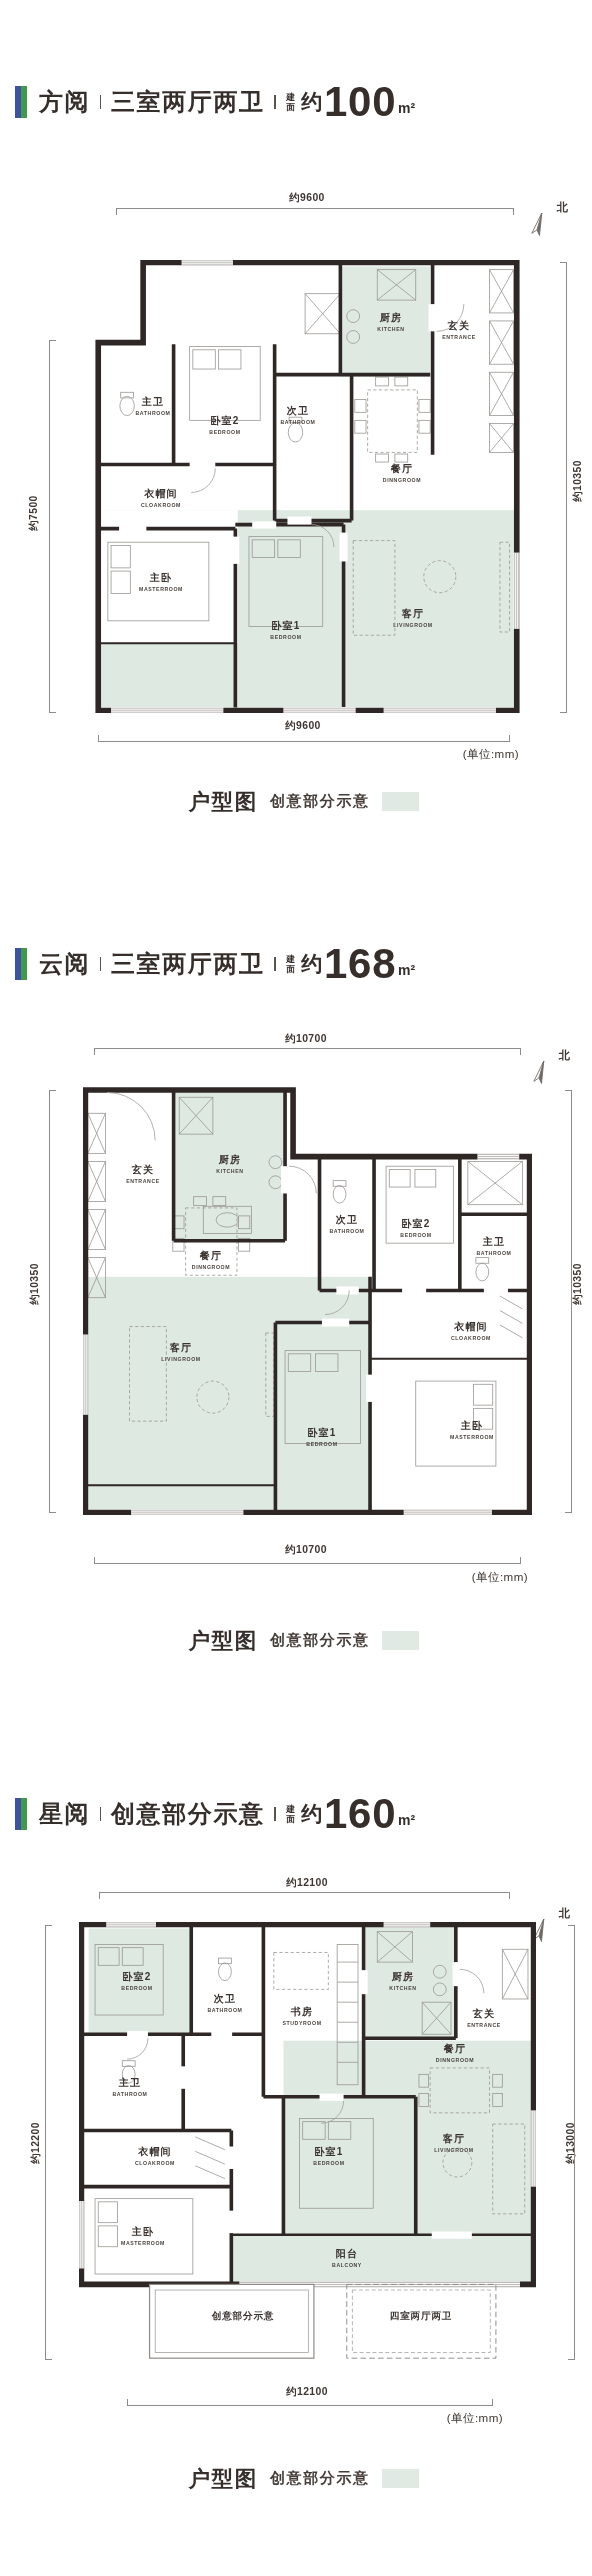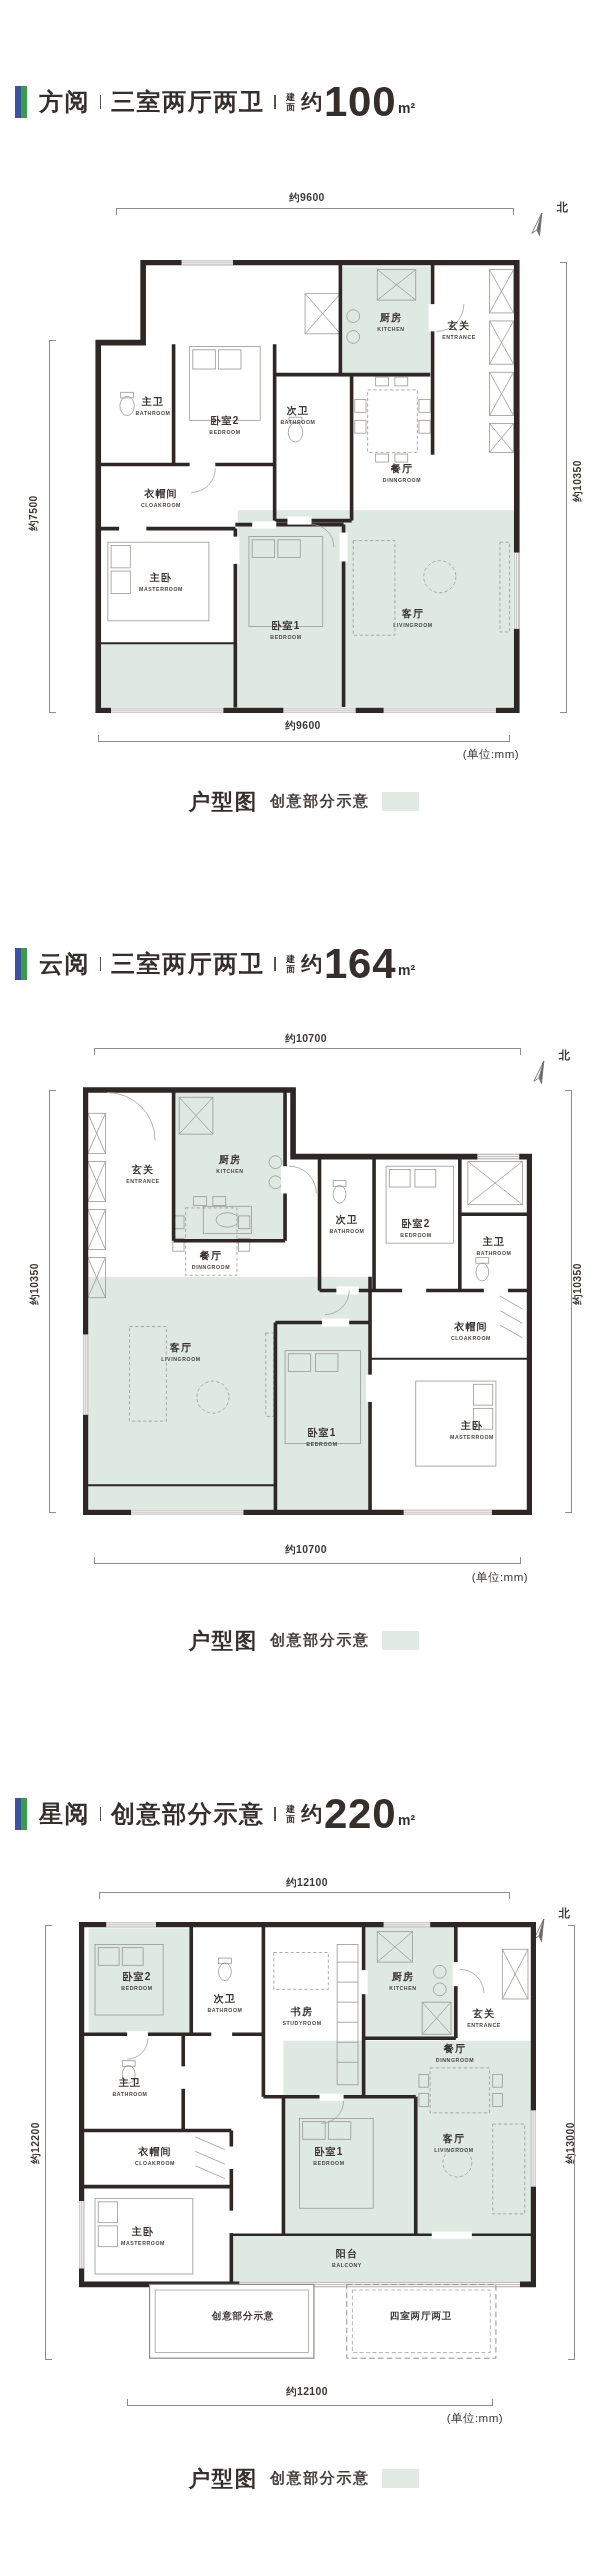--- a/index.html
+++ b/index.html
@@ -218,21 +218,21 @@
     <span class="accent-bar">
         <i class="bar-b"></i>
         <i class="bar-g"></i>
       </span>
     <span class="t-name">云阅</span>
     <i class="t-sep"></i>
     <span class="t-type">三室两厅两卫</span>
     <i class="t-sep"></i>
     <span class="t-jm">建面</span>
     <span class="t-approx">约</span>
-    <span class="t-num">164</span>
+    <span class="t-num">168</span>
     <span class="t-unit">m²</span>
   </header>
 
   <div class="dim-label" style="left:219px;top:173px;width:160px">约10700</div>
   <div class="bracket bk-top" style="left:87px;top:189px;width:425px"></div>
   <div class="compass" style="left:521px;top:189px">
     <svg width="21" height="27" viewBox="0 0 26 34">
       <g transform="rotate(16 13 17)">
         <path d="M13,2 L18,30 L13,24 Z" fill="#6f6a65" stroke="#6f6a65" stroke-width="1"></path>
         <path d="M13,2 L8,30 L13,24 Z" fill="#ffffff" stroke="#6f6a65" stroke-width="1"></path>
@@ -383,21 +383,21 @@
     <span class="accent-bar">
         <i class="bar-b"></i>
         <i class="bar-g"></i>
       </span>
     <span class="t-name">星阅</span>
     <i class="t-sep"></i>
     <span class="t-type">创意部分示意</span>
     <i class="t-sep"></i>
     <span class="t-jm">建面</span>
     <span class="t-approx">约</span>
-    <span class="t-num">220</span>
+    <span class="t-num">160</span>
     <span class="t-unit">m²</span>
   </header>
 
   <div class="dim-label" style="left:220px;top:159px;width:160px">约12100</div>
   <div class="bracket bk-top" style="left:92px;top:175px;width:409px"></div>
   <div class="compass" style="left:521px;top:189px">
     <svg width="21" height="27" viewBox="0 0 26 34">
       <g transform="rotate(16 13 17)">
         <path d="M13,2 L18,30 L13,24 Z" fill="#6f6a65" stroke="#6f6a65" stroke-width="1"></path>
         <path d="M13,2 L8,30 L13,24 Z" fill="#ffffff" stroke="#6f6a65" stroke-width="1"></path>

